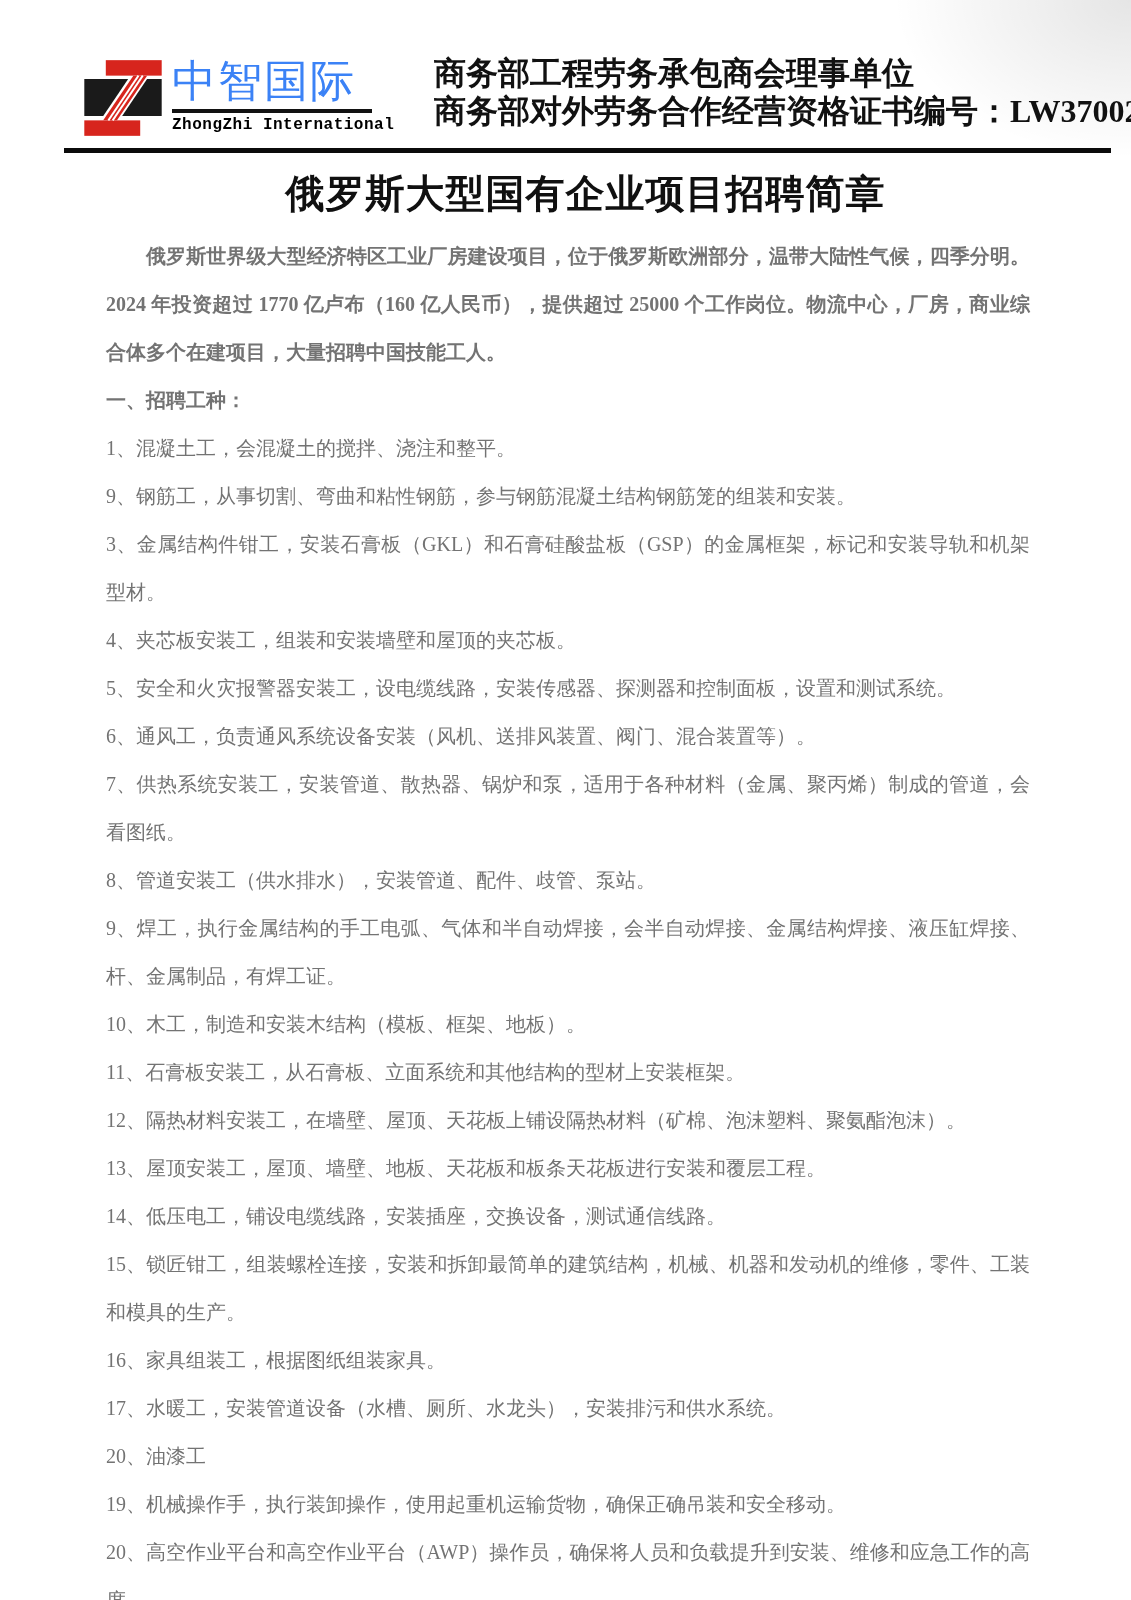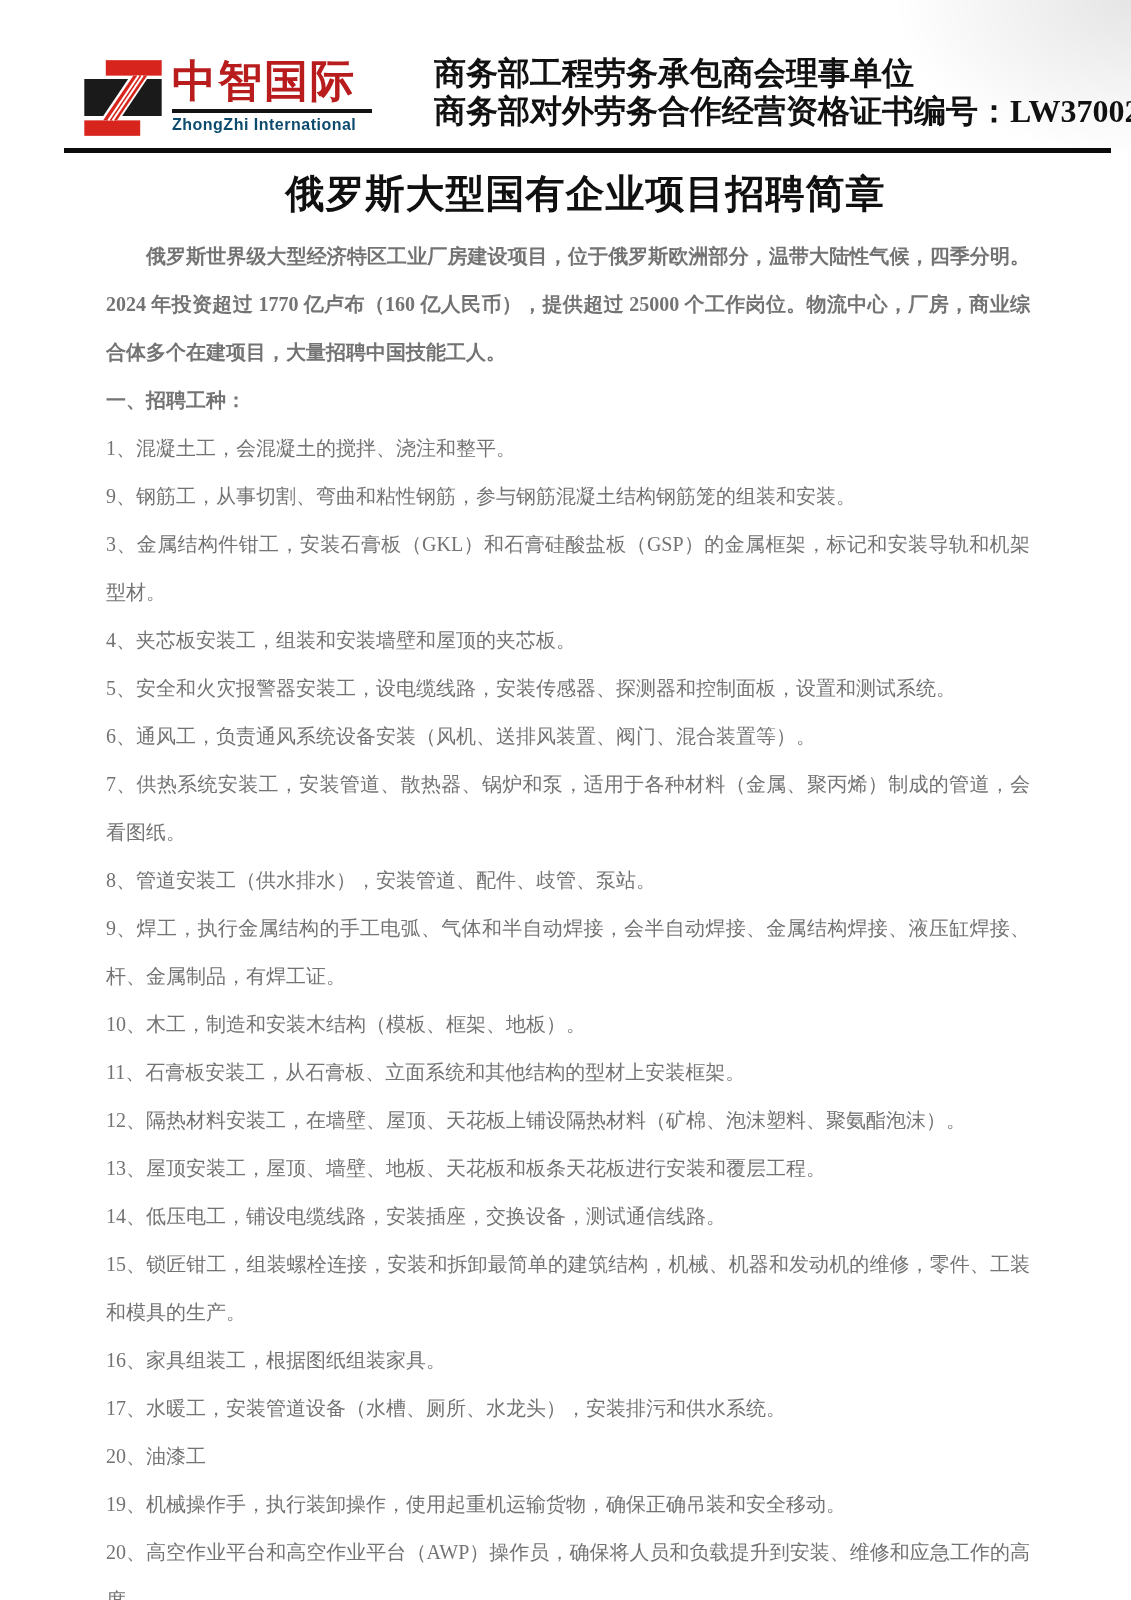--- a/index.html
+++ b/index.html
@@ -22,34 +22,34 @@
     display: flex;
     align-items: flex-start;
     padding: 54px 70px 0 80px;
   }
   .logo { display: flex; align-items: flex-start; }
   .logo-mark { width: 86px; height: 88px; flex: 0 0 auto; }
   .logo-mark svg { display: block; width: 100%; height: 100%; }
   .logo-text { margin-left: 6px; margin-top: 0; width: 200px; }
   .logo-zh {
     font-family: "Liberation Sans", "DejaVu Sans", sans-serif;
-    font-weight: bold;
+    font-weight: normal;
     font-size: 44px;
     line-height: 54px;
     letter-spacing: 2px;
-    color: #b91c1c;
+    color: #3b82f6;
     white-space: nowrap;
   }
   .logo-rule { height: 4px; background: #121212; margin: 1px 0 3px; }
   .logo-en {
-    font-family: Liberation Sans, sans-serif;
+    font-family: Liberation Mono, monospace;
     font-weight: bold;
     font-size: 16px;
     letter-spacing: 0.5px;
-    color: #0c4a6e;
+    color: #000000;
     white-space: nowrap;
   }
   .credentials {
     margin-left: 62px;
     font-weight: bold;
     font-size: 32px;
     line-height: 38px;
     color: #111111;
     white-space: nowrap;
   }

